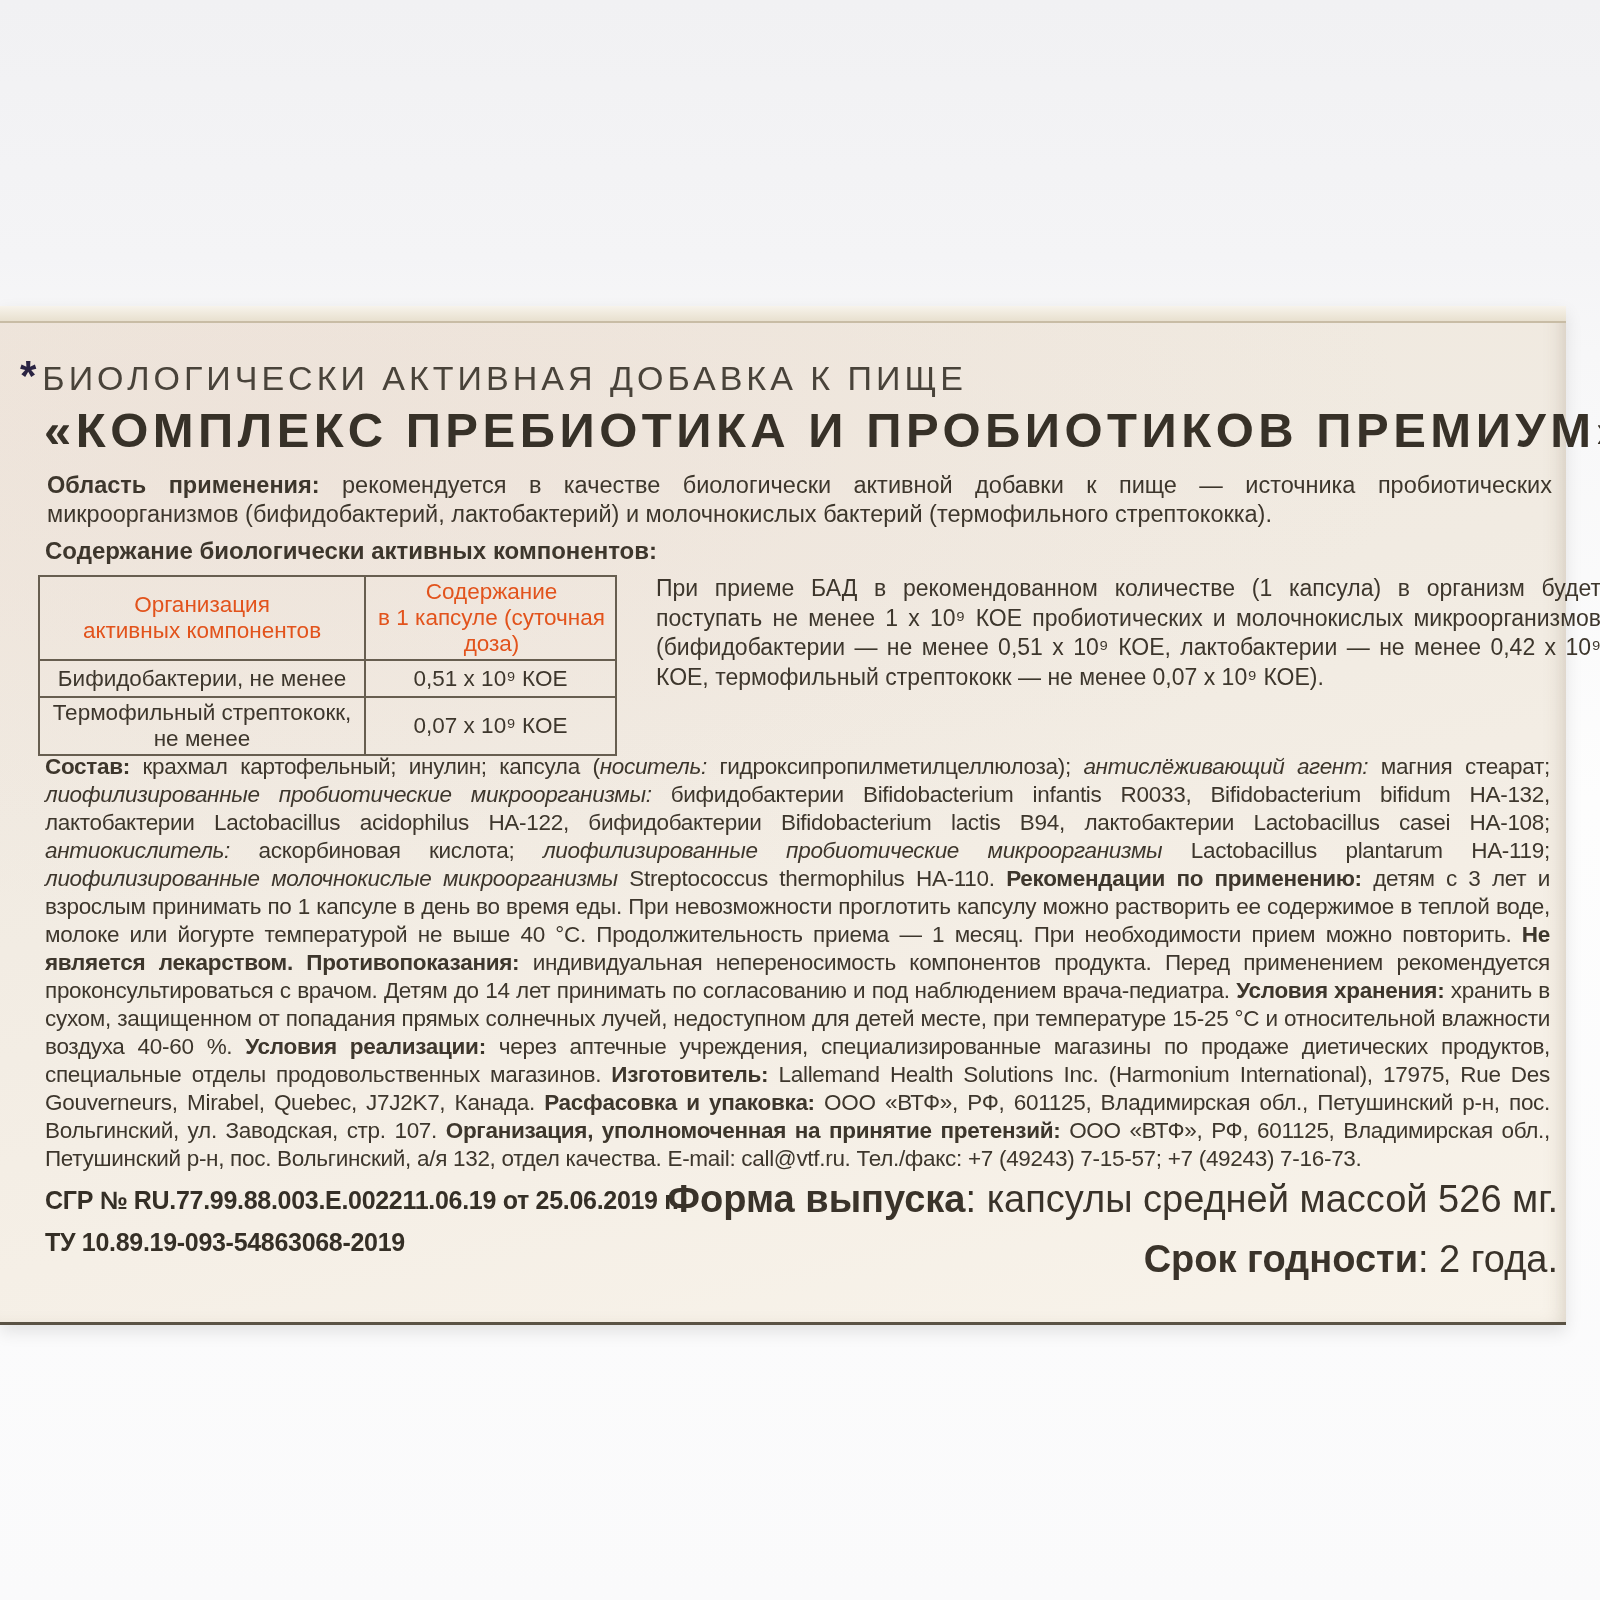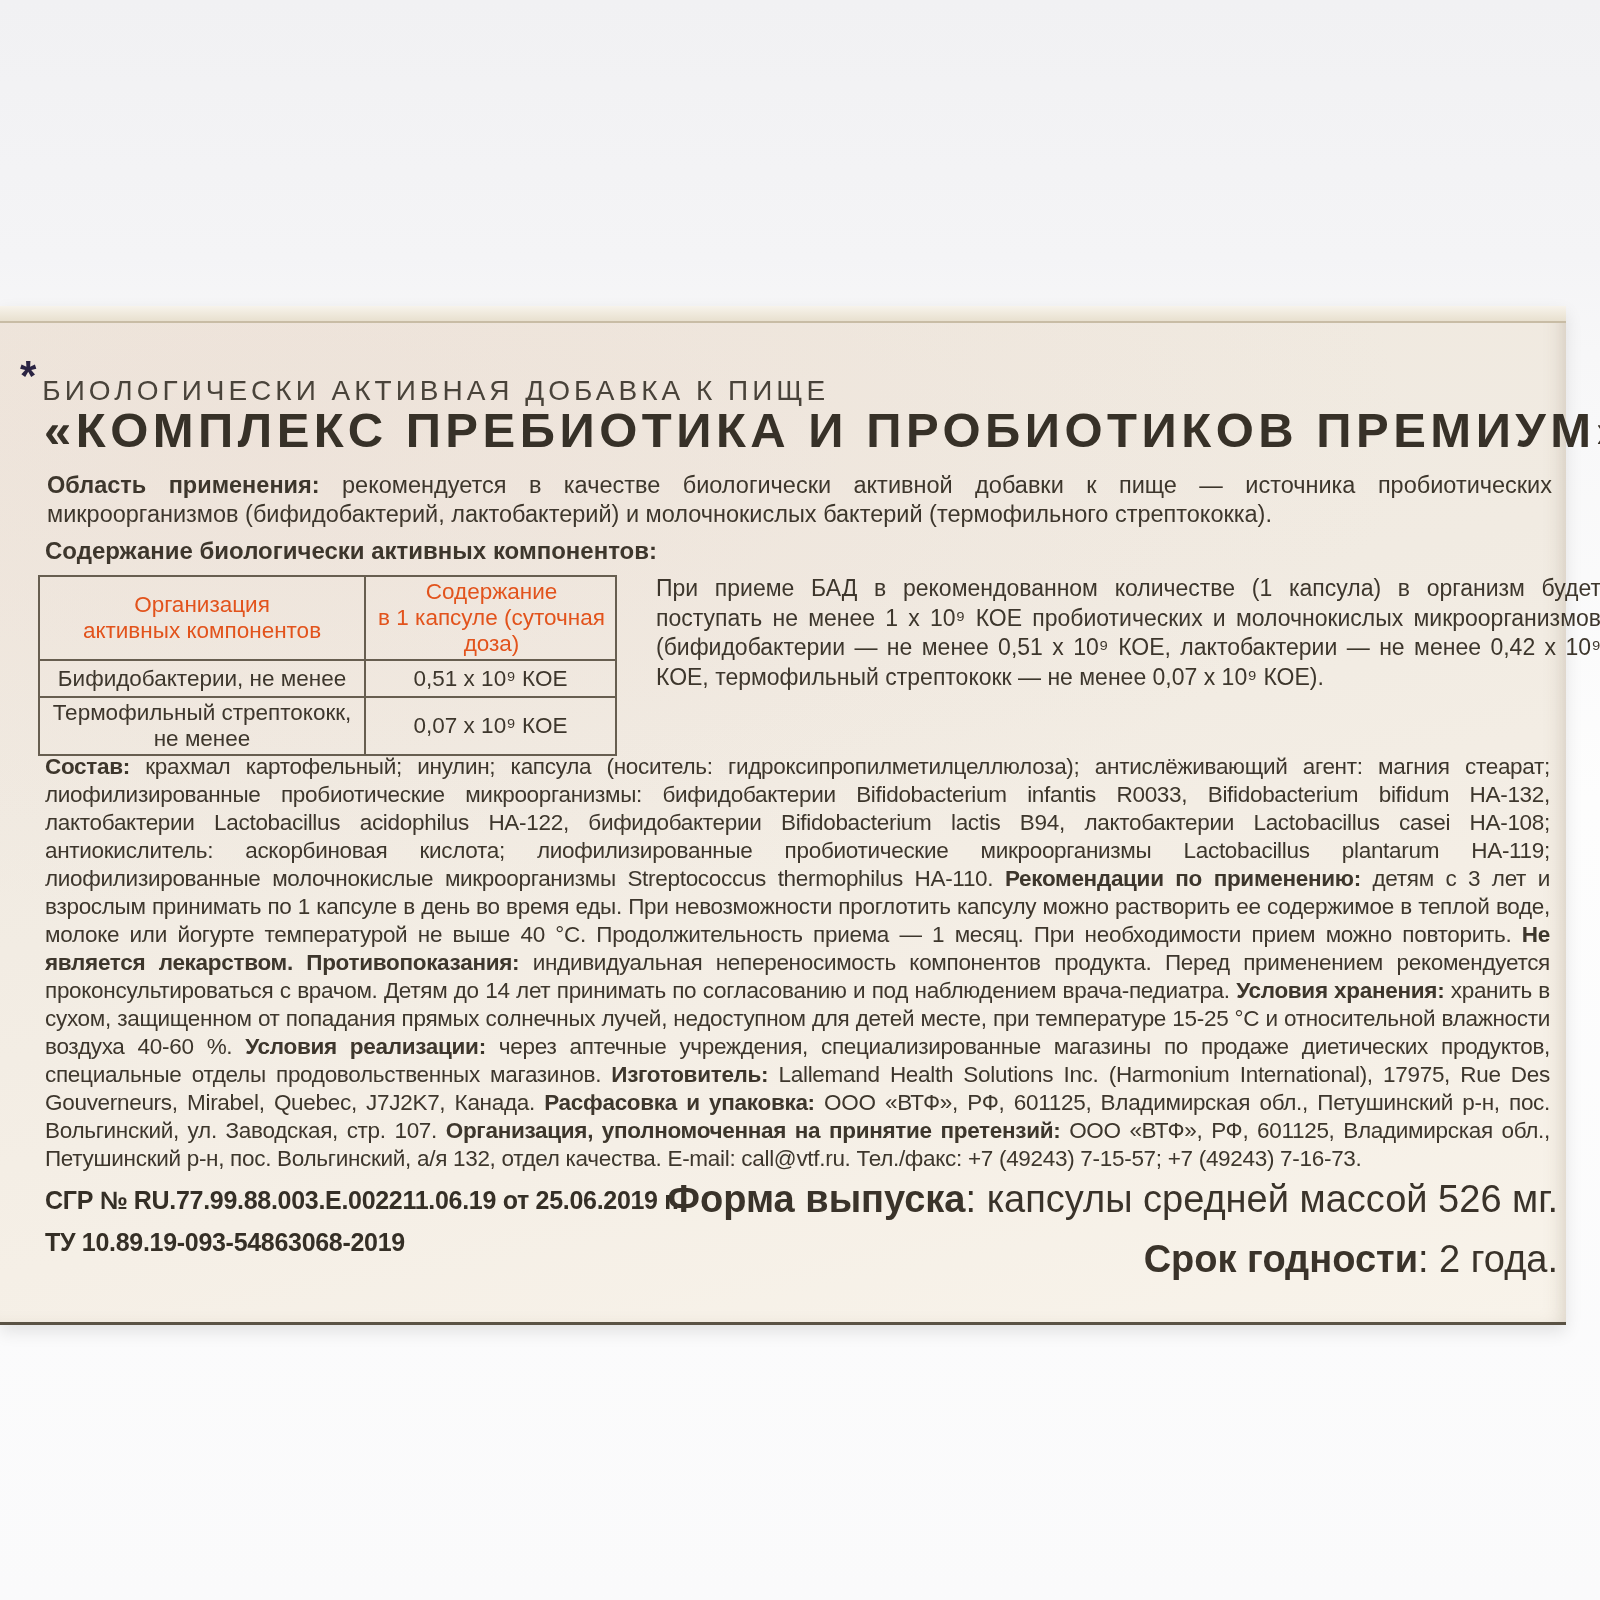--- a/index.html
+++ b/index.html
@@ -33,23 +33,23 @@
   .title-row {
     position: absolute; top: 55px; left: 20px;
     display: flex; align-items: flex-start;
   }
   .asterisk {
     font-size: 42px; font-weight: 700; line-height: 1;
     color: #2a2342;
     margin-top: -6px;
   }
   .category {
-    font-size: 28px; font-weight: 400; line-height: 1;
+    font-size: 34px; font-weight: 400; line-height: 1;
     letter-spacing: 4px; color: #49433a;
-    margin-left: 6px; margin-top: 16px;
+    margin-left: 6px; margin-top: 0;
     white-space: nowrap;
   }
   .product-name {
     position: absolute; top: 100px; left: 44px;
     font-size: 49px; font-weight: 700; line-height: 1;
     letter-spacing: 4.5px; color: #373128;
     white-space: nowrap;
   }
   .scope {
     position: absolute; top: 163px; left: 45px;
@@ -103,21 +103,21 @@
   .sgr { top: 880px; }
   .tu  { top: 922px; }
   .release-form, .shelf-life {
     position: absolute; right: 8px;
     font-size: 38px; text-align: right;
     color: #3a332a; white-space: nowrap;
   }
   .release-form { top: 872px; }
   .shelf-life   { top: 932px; }
   .seg-b  { font-weight: 700; }
-  .seg-i  { }
+  .seg-i  { font-style: italic; }
 </style>
 </head>
 <body>
 
 <div class="photo">
   <div class="box">
     <div class="box-top"></div>
 
     <div class="title-row">
       <span class="asterisk">*</span>

